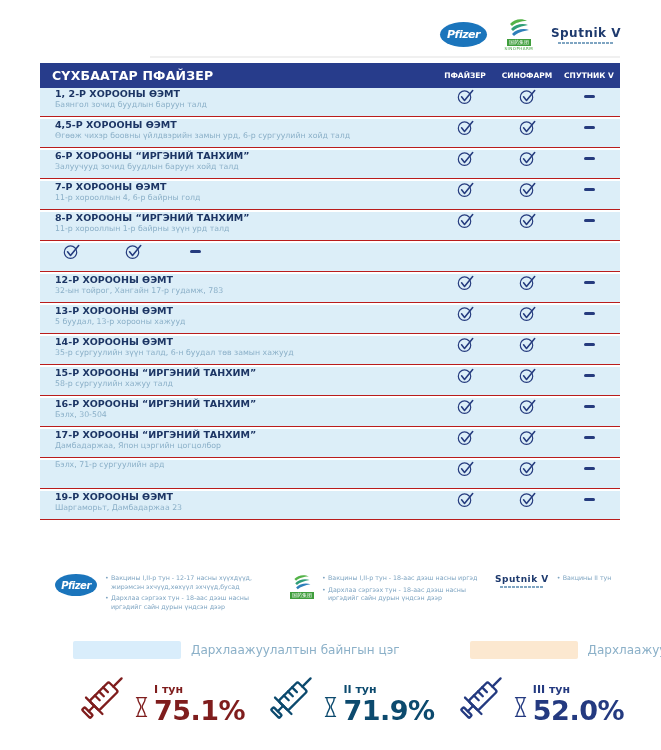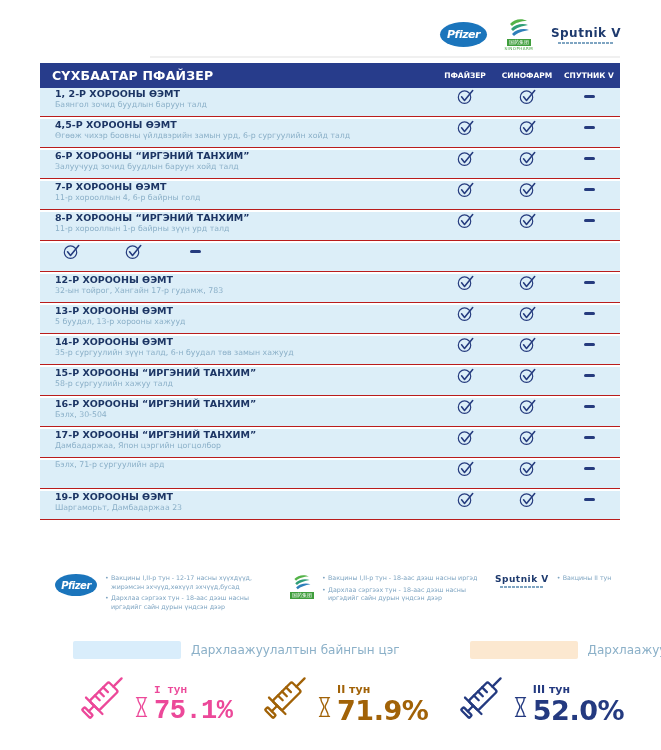--- a/index.html
+++ b/index.html
@@ -461,21 +461,21 @@
 
   <div class="point-legend">
     <span class="swatch" style="background: rgb(217, 237, 251);"></span>
     <span class="legend-label">Дархлаажуулалтын байнгын цэг</span>
     <span class="legend-gap"></span>
     <span class="swatch" style="background: rgb(252, 232, 208);"></span>
     <span class="legend-label">Дархлаажуулалтын явуулын цэг</span>
   </div>
 
   <div class="stats" id="stats">
-      <div class="stat" style="color: #ec4899; font-family: Liberation Mono, monospace;">
+      <div class="stat" style="color: #7f1d1d;">
       <svg class="syringe-svg" viewBox="0 0 64 60" fill="none" stroke="currentColor" stroke-width="2.4" stroke-linecap="round">
         <g transform="translate(30,32) rotate(45)">
           <line x1="0" y1="-30" x2="0" y2="-18"></line>
           <rect x="-7" y="-18" width="14" height="28" rx="2"></rect>
           <line x1="-7" y1="-10" x2="0" y2="-10"></line>
           <line x1="-7" y1="-4" x2="0" y2="-4"></line>
           <line x1="-7" y1="2" x2="0" y2="2"></line>
           <line x1="-12" y1="10" x2="12" y2="10"></line>
           <line x1="0" y1="10" x2="0" y2="18"></line>
           <rect x="-6" y="18" width="12" height="4" rx="1"></rect>
@@ -485,21 +485,21 @@
         <line x1="4" y1="3" x2="20" y2="3"></line>
         <line x1="4" y1="33" x2="20" y2="33"></line>
         <path d="M6 3 C6 11 11 14 11 18 C11 22 6 25 6 33"></path>
         <path d="M18 3 C18 11 13 14 13 18 C13 22 18 25 18 33"></path>
       </svg>
       <div class="stat-text">
         <span class="stat-label">I тун</span>
         <span class="stat-value">75.1%</span>
       </div>
     </div>
-      <div class="stat" style="color: #a16207;">
+      <div class="stat" style="color: #0c4a6e;">
       <svg class="syringe-svg" viewBox="0 0 64 60" fill="none" stroke="currentColor" stroke-width="2.4" stroke-linecap="round">
         <g transform="translate(30,32) rotate(45)">
           <line x1="0" y1="-30" x2="0" y2="-18"></line>
           <rect x="-7" y="-18" width="14" height="28" rx="2"></rect>
           <line x1="-7" y1="-10" x2="0" y2="-10"></line>
           <line x1="-7" y1="-4" x2="0" y2="-4"></line>
           <line x1="-7" y1="2" x2="0" y2="2"></line>
           <line x1="-12" y1="10" x2="12" y2="10"></line>
           <line x1="0" y1="10" x2="0" y2="18"></line>
           <rect x="-6" y="18" width="12" height="4" rx="1"></rect>

